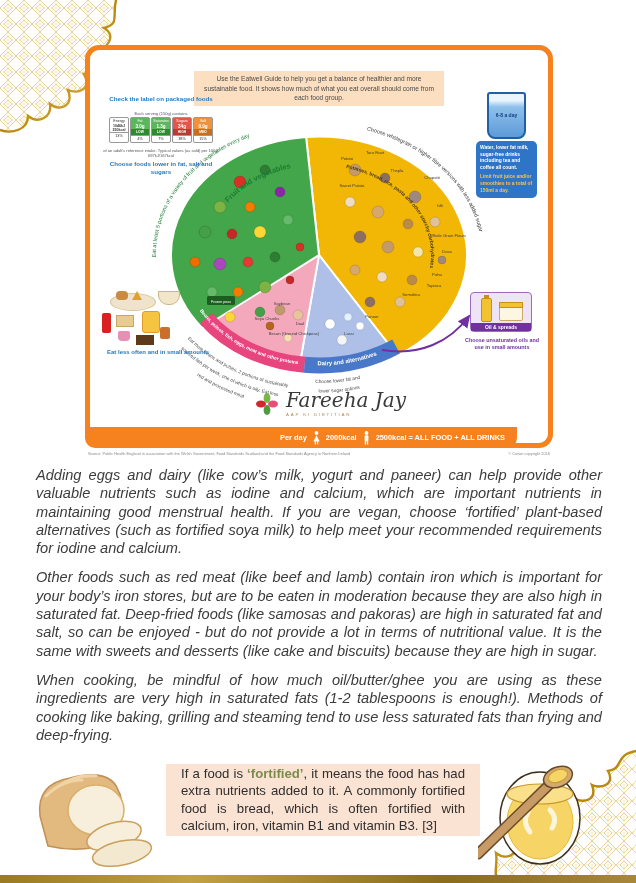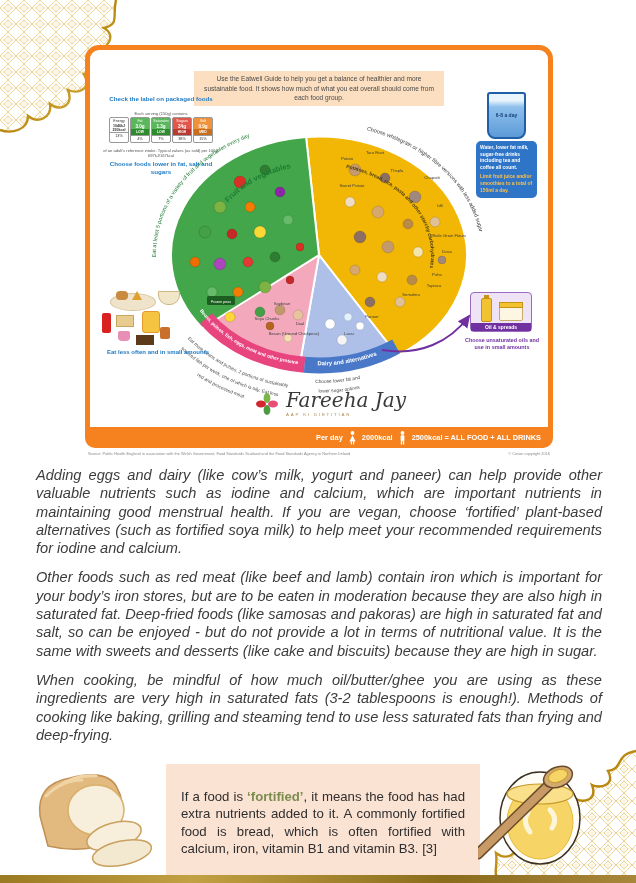--- a/index.html
+++ b/index.html
@@ -42,30 +42,30 @@
   .oil-note{left:460px;top:337px;width:84px;color:#7030A0;font-size:5.4px;font-weight:bold;text-align:center;line-height:1.3;}
   
   .eatless{left:102px;top:291px;width:82px;height:56px;}
   .el{position:absolute;}
   .eatless-txt{left:98px;top:349px;width:120px;color:#1F7AC4;font-weight:bold;font-size:6px;text-align:center;line-height:1.3;}
   
   .logo{left:255px;top:390px;width:170px;display:flex;align-items:center;gap:7px;}
   .logo-name{font-family:"DejaVu Serif",serif;font-style:italic;font-size:20px;color:#3a3a3a;line-height:1;}
   .logo-tag{font-size:4.4px;letter-spacing:1.8px;color:#b08a50;margin-top:2px;}
   
-  .ebar{left:85px;top:427px;width:468px;height:21px;background:#F6821F;border-radius:0 0 10px 10px;
+  .ebar{left:85px;top:427px;width:432px;height:21px;background:#F6821F;border-radius:0 0 10px 10px;
         display:flex;align-items:center;justify-content:flex-end;gap:5px;padding-right:12px;box-sizing:border-box;
         color:#fff;font-weight:bold;font-size:7.4px;}
   .srcrow{left:88px;top:451px;width:462px;display:flex;justify-content:space-between;
           font-size:3.9px;color:#8a8a8a;}
   
   .bodytxt{left:36px;top:466px;width:566px;color:#3C3C3C;font-size:14.6px;line-height:18.3px;text-align:justify;font-style:italic;}
   .bodytxt p{margin:0 0 11px 0;}
   
-  .callout{left:166px;top:764px;width:314px;background:#FBE3D4;padding:24px 15px;box-sizing:border-box;
+  .callout{left:166px;top:764px;width:314px;background:#FBE3D4;padding:1px 15px;box-sizing:border-box;
            font-size:13.2px;line-height:17.4px;color:#2e2e2e;text-align:justify;}
   .fortified{color:#7C8C4F;font-weight:bold;}
   .goldbar{left:0;top:875px;width:636px;height:8px;
            background:linear-gradient(90deg,#9a7a22,#c2a143 30%,#8a6c1c 70%,#a8863a);}
   svg text{font-family:"Liberation Sans",sans-serif;}
 </style>
 </head>
 <body>
 
 <div class="page">
@@ -323,21 +323,21 @@
   </div>
 
   <div class="abs srcrow">
     <span>Source: Public Health England in association with the Welsh Government, Food Standards Scotland and the Food Standards Agency in Northern Ireland</span>
     <span>© Crown copyright 2016</span>
   </div>
 
   <div class="abs bodytxt">
     <p>Adding eggs and dairy (like cow’s milk, yogurt and paneer) can help provide other valuable nutrients such as iodine and calcium, which are important nutrients in maintaining good menstrual health. If you are vegan, choose ‘fortified’ plant-based alternatives (such as fortified soya milk) to help meet your recommended requirements for iodine and calcium.</p>
     <p>Other foods such as red meat (like beef and lamb) contain iron which is important for your body’s iron stores, but are to be eaten in moderation because they are also high in saturated fat.  Deep-fried foods (like samosas and pakoras) are high in saturated fat and salt, so can be enjoyed - but do not provide a lot in terms of nutritional value. It is the same with sweets and desserts (like cake and biscuits) because they are high in sugar.</p>
-    <p>When cooking, be mindful of how much oil/butter/ghee you are using as these ingredients are very high in saturated fats (3-2 tablespoons is enough!). Methods of cooking like baking, grilling and steaming tend to use less saturated fats than frying and deep-frying.</p>
+    <p>When cooking, be mindful of how much oil/butter/ghee you are using as these ingredients are very high in saturated fats (1-2 tablespoons is enough!). Methods of cooking like baking, grilling and steaming tend to use less saturated fats than frying and deep-frying.</p>
   </div>
 
   <svg class="abs" style="left:22px;top:756px" width="136" height="118" viewBox="0 0 136 118">
     <path d="M18,60 Q14,28 48,22 Q88,12 96,34 Q102,44 98,58 L92,86 Q60,98 26,90 Z" fill="#E2B97E" stroke="#C09055" stroke-width="1.5"></path>
     <path d="M24,40 Q40,24 60,24 M34,32 Q52,18 74,20" stroke="#F0D4A6" stroke-width="3" fill="none" stroke-linecap="round"></path>
     <ellipse cx="74" cy="54" rx="28" ry="25" fill="#F7EEDB" stroke="#D9B06A" stroke-width="1.5"></ellipse>
     <ellipse cx="92" cy="80" rx="28" ry="13" fill="#F7EEDB" stroke="#C9A05E" stroke-width="1.5" transform="rotate(-16 92 80)"></ellipse>
     <ellipse cx="100" cy="97" rx="30" ry="12" fill="#F3E8D0" stroke="#C9A05E" stroke-width="1.5" transform="rotate(-12 100 97)"></ellipse>
   </svg>
 

